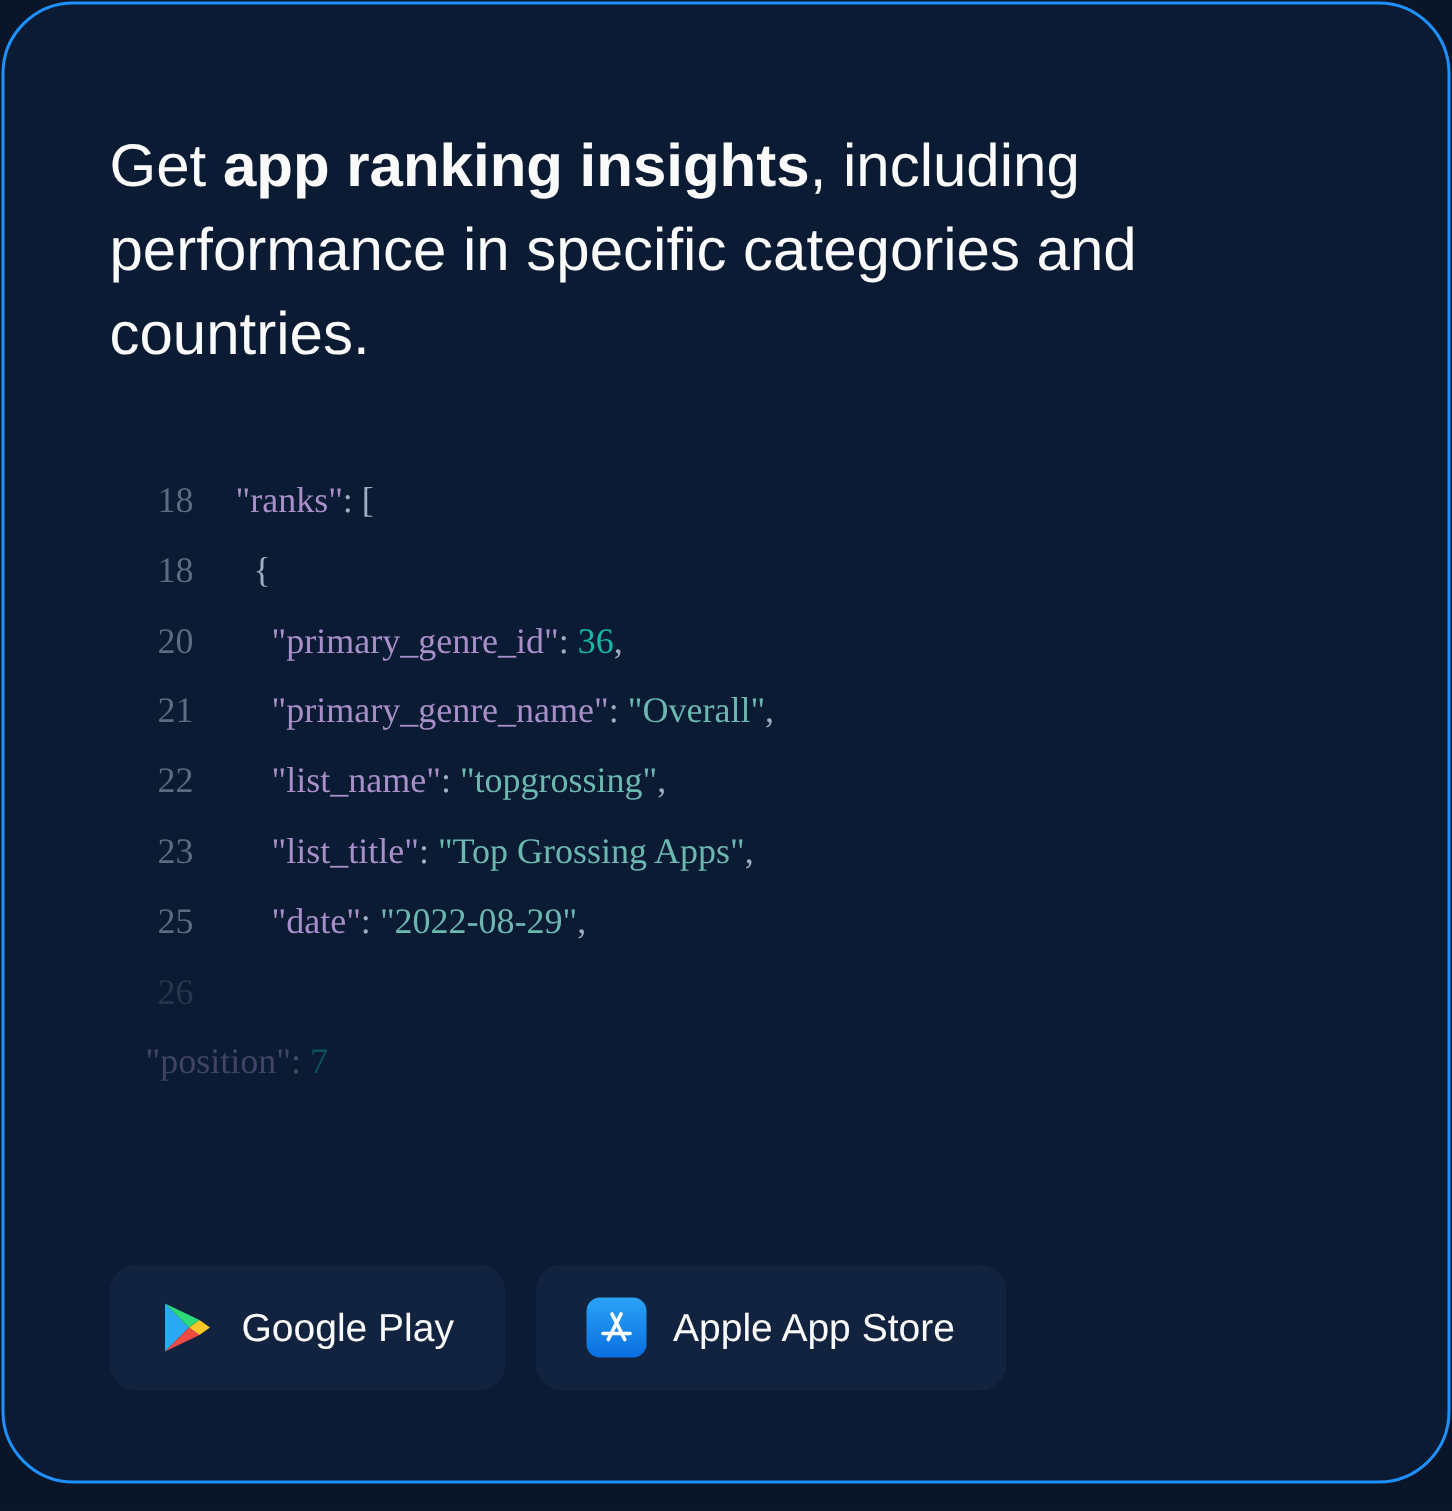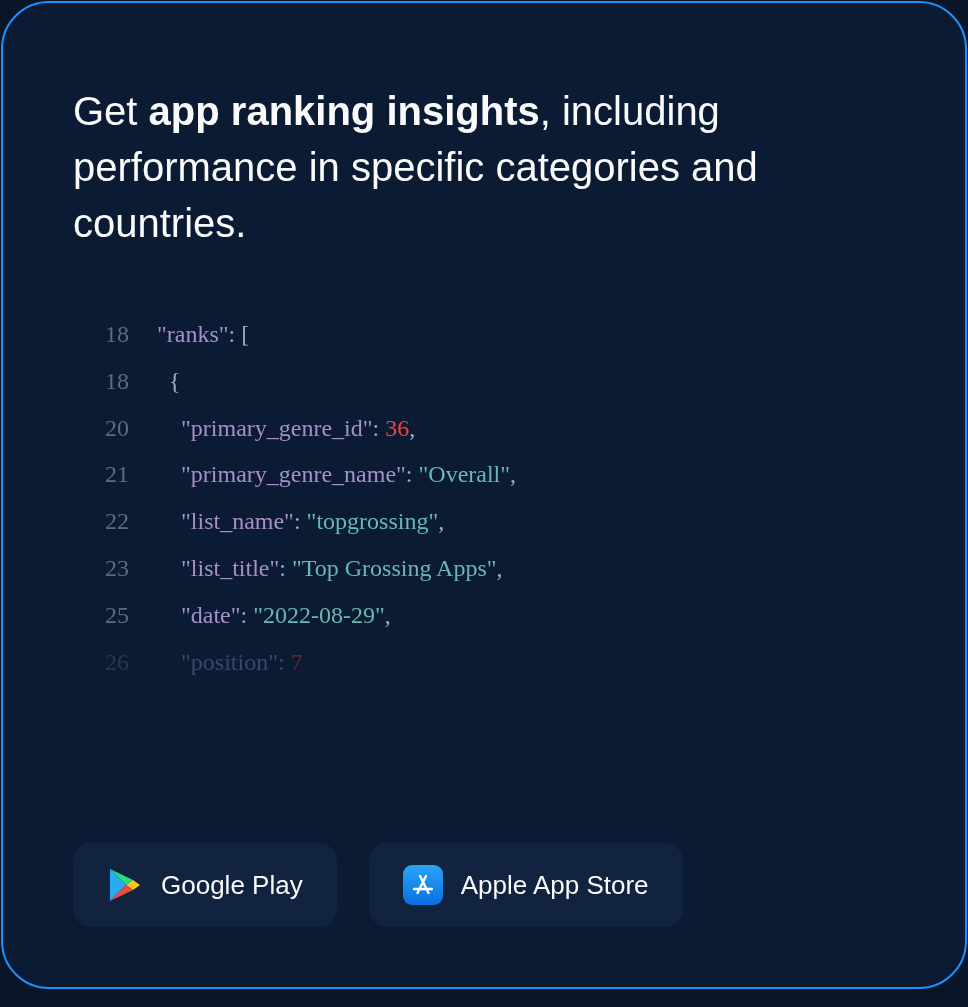--- a/index.html
+++ b/index.html
@@ -42,32 +42,32 @@
   color: #5a6b82;
   width: 56px;
   text-align: right;
   margin-right: 28px;
   user-select: none;
   flex-shrink: 0;
 }
 .tok-key { color: #a98fc9; }
 .tok-punc { color: #9aaec4; }
 .tok-str { color: #6cb8b0; }
-.tok-num { color: #ef4444; }
-.fade-line { opacity: 0.35; }
+.tok-num { color: #14b8a6; }
+.fade-line { opacity: 0.35; flex-direction: column; }
 .fade-overlay {
   position: absolute;
   left: 0; right: 0; bottom: 0;
   height: 80px;
   background: linear-gradient(to bottom, rgba(10,27,51,0) 0%, rgba(10,27,51,1) 100%);
   pointer-events: none;
 }
 .buttons {
   display: flex;
-  gap: 32px;
+  gap: 20px;
   margin-top: 50px;
 }
 .store-btn {
   background: #12233f;
   border: none;
   border-radius: 18px;
   padding: 22px 34px;
   display: flex;
   align-items: center;
   gap: 18px;

